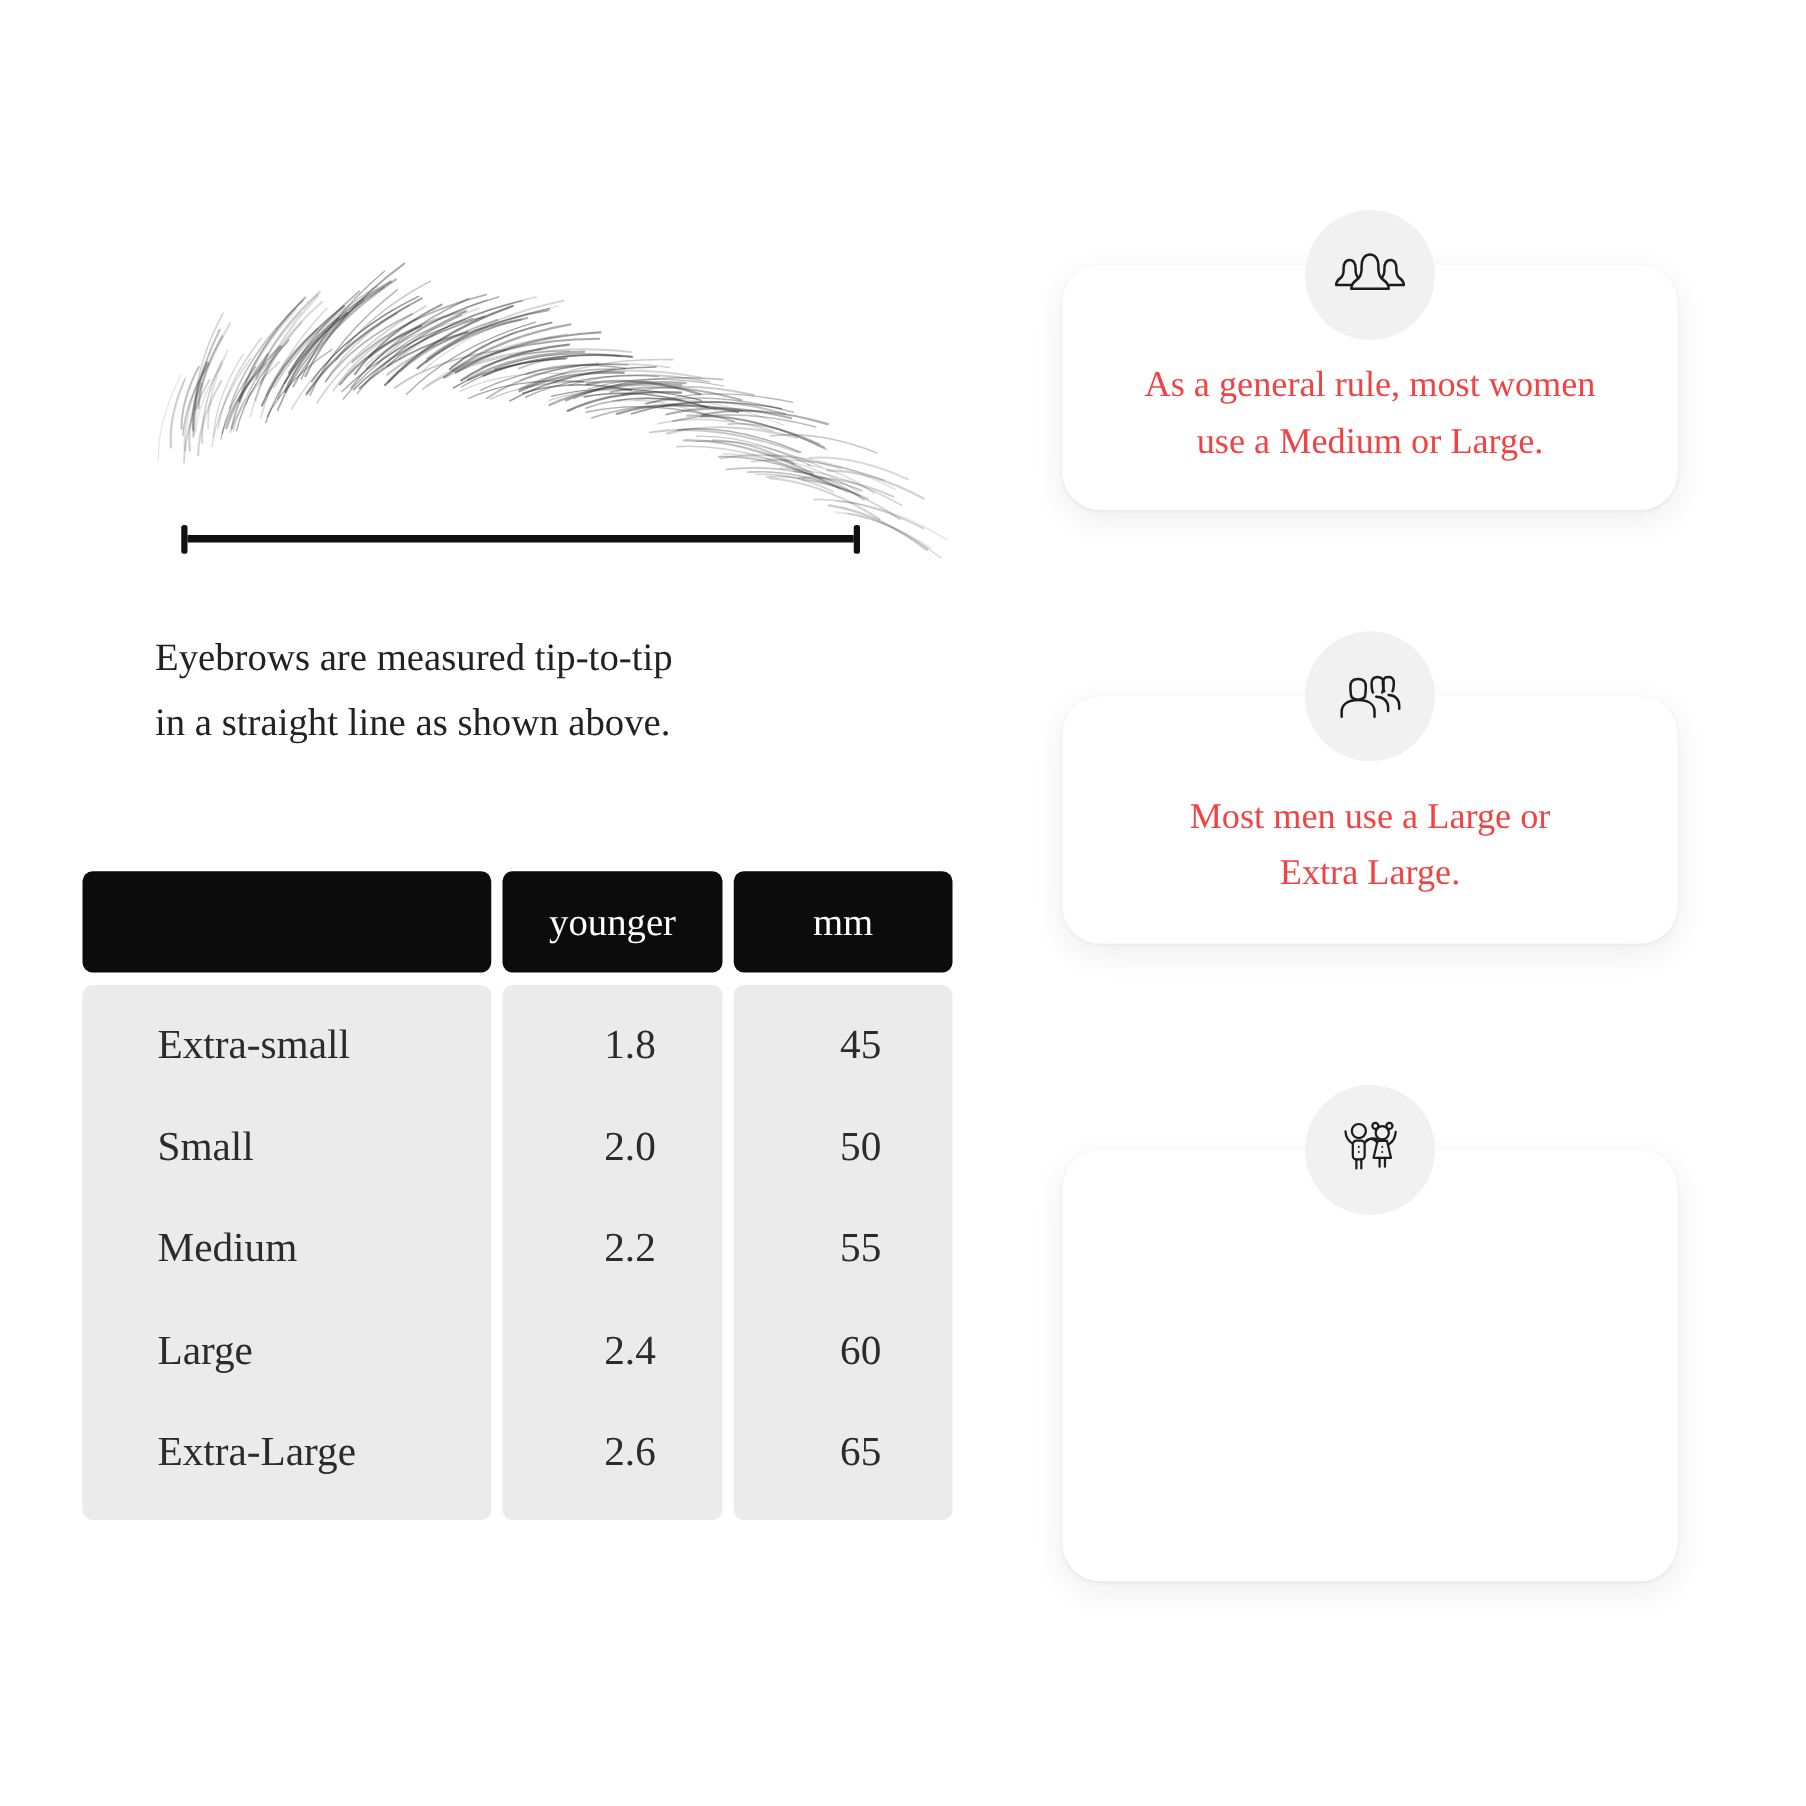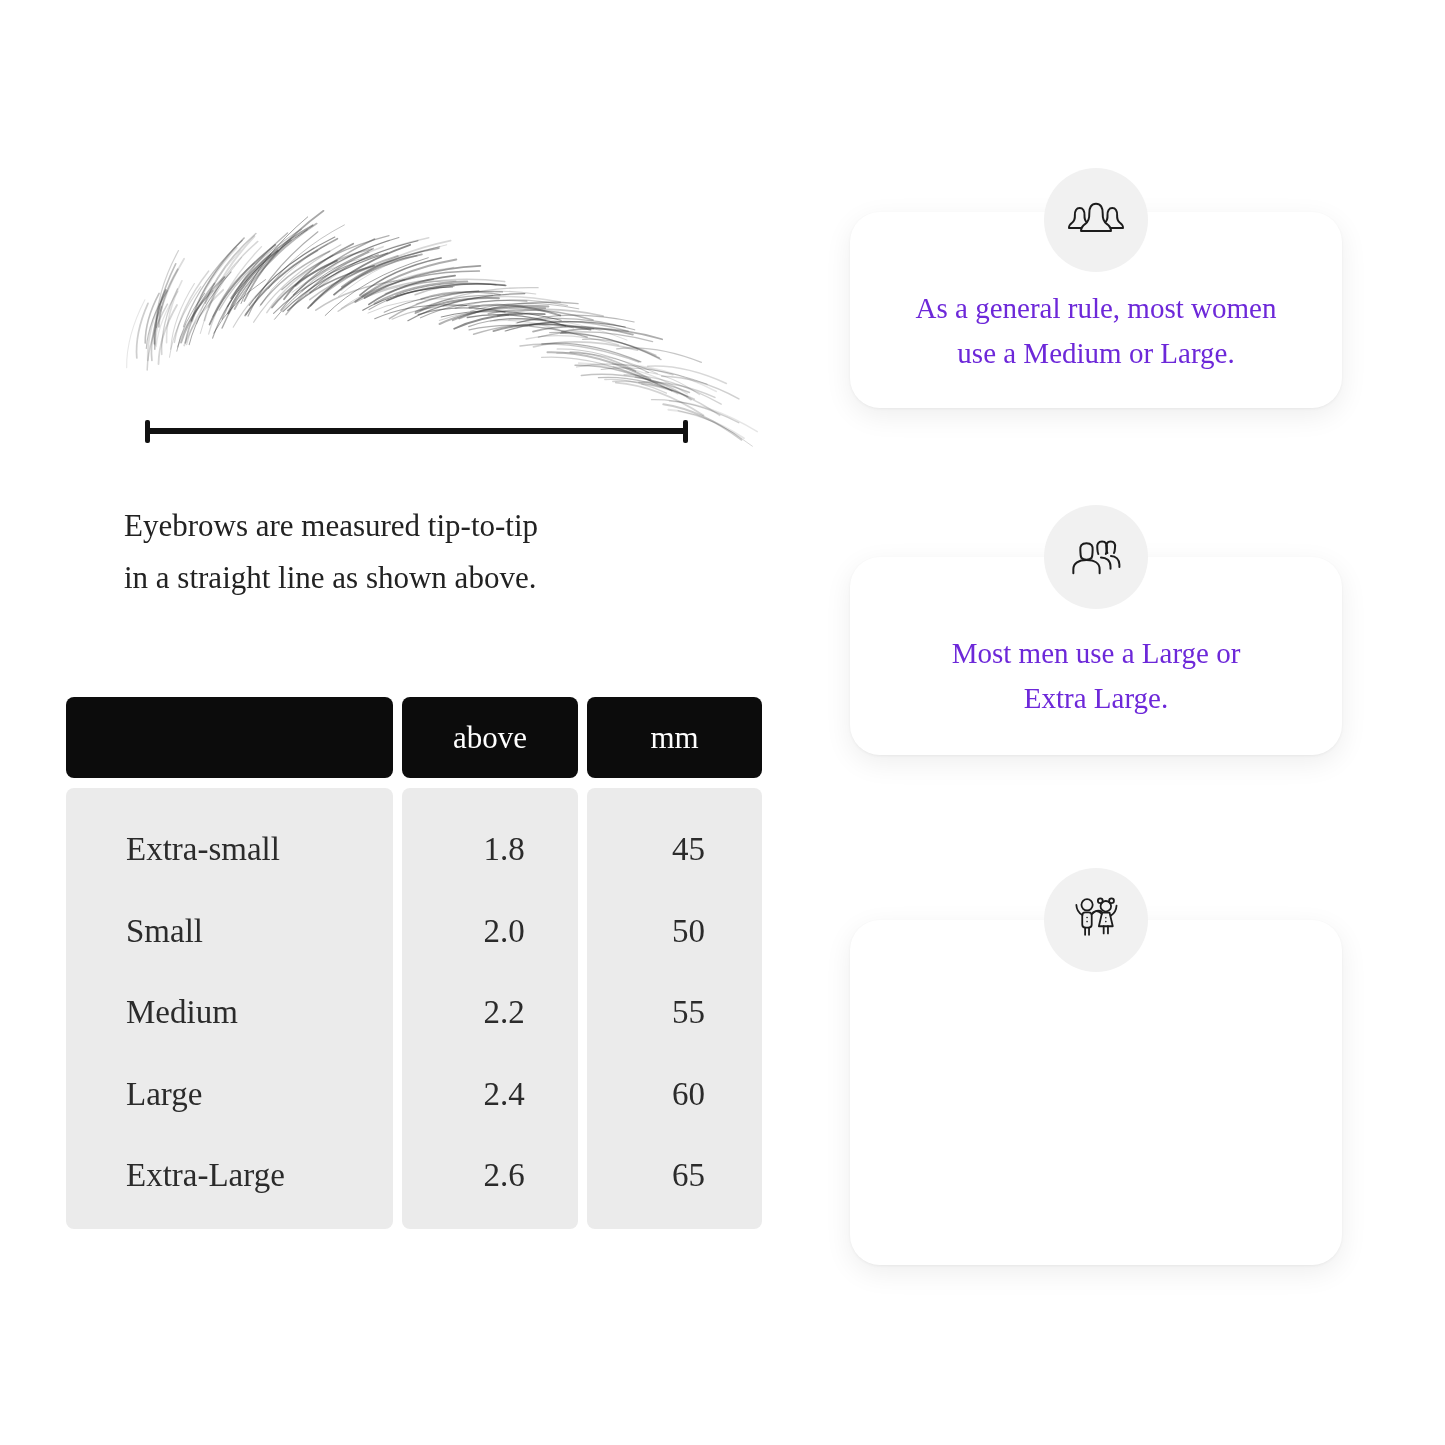--- a/index.html
+++ b/index.html
@@ -23,29 +23,29 @@
   
   .caption{position:absolute;left:124px;top:500px;width:640px;margin:0;
            font-size:31px;line-height:52px;white-space:pre-line;color:#222;}
 
   
   .size-table{position:absolute;left:66px;top:697px;width:696px;}
   .thead,.tbody{display:grid;grid-template-columns:327px 176px 175px;column-gap:9px;}
   .th{height:81px;background:#0c0c0c;border-radius:8px;color:#ffffff;
       display:flex;align-items:center;justify-content:center;font-size:31px;}
   .tbody{margin-top:10px;}
-  .col{background:#ebebeb;border-radius:8px;padding:21px 0 12px 0;font-family:Liberation Serif, serif;}
+  .col{background:#ebebeb;border-radius:8px;padding:8px 0 12px 0;font-family:Liberation Serif, serif;}
   .cell{height:81.5px;display:flex;align-items:center;font-size:33px;color:#2b2b2b;}
   .col-labels .cell{padding-left:60px;}
   .col-center .cell{justify-content:center;margin-left:28px;}
 
   
   .card{position:absolute;left:850px;width:492px;background:#ffffff;border-radius:30px;
         box-shadow:0 1px 3px rgba(0,0,0,.05), 0 8px 28px rgba(0,0,0,.07);}
-  .card p{margin:0;text-align:center;font-size:29px;line-height:45px;color:#6d28d9;
+  .card p{margin:0;text-align:center;font-size:29px;line-height:45px;color:#ef4444;
           white-space:pre-line;}
   .card-women{top:212px;height:196px;}
   .card-men{top:557px;height:198px;}
   .card-kids{top:920px;height:345px;}
   .card-women p,.card-men p{padding:74px 28px 0 28px;}
   .card-kids p{padding:80px 28px 0 28px;}
   .badge{position:absolute;left:50%;margin-left:-52px;top:-52px;width:104px;height:104px;
          border-radius:50%;background:#f1f1f1;display:flex;align-items:center;justify-content:center;}
   .card-women .badge{top:-44px;}
 </style>
@@ -239,21 +239,21 @@
     <span class="bar"></span>
     <span class="cap"></span>
   </div>
 
   <p class="caption">Eyebrows are measured tip-to-tip
 in a straight line as shown above.</p>
 
   <div class="size-table">
     <div class="thead">
       <div class="th"></div>
-      <div class="th">above</div>
+      <div class="th">younger</div>
       <div class="th">mm</div>
     </div>
     <div class="tbody">
       <div class="col col-labels">
         <div class="cell">Extra-small</div>
         <div class="cell">Small</div>
         <div class="cell">Medium</div>
         <div class="cell">Large</div>
         <div class="cell">Extra-Large</div>
       </div>

